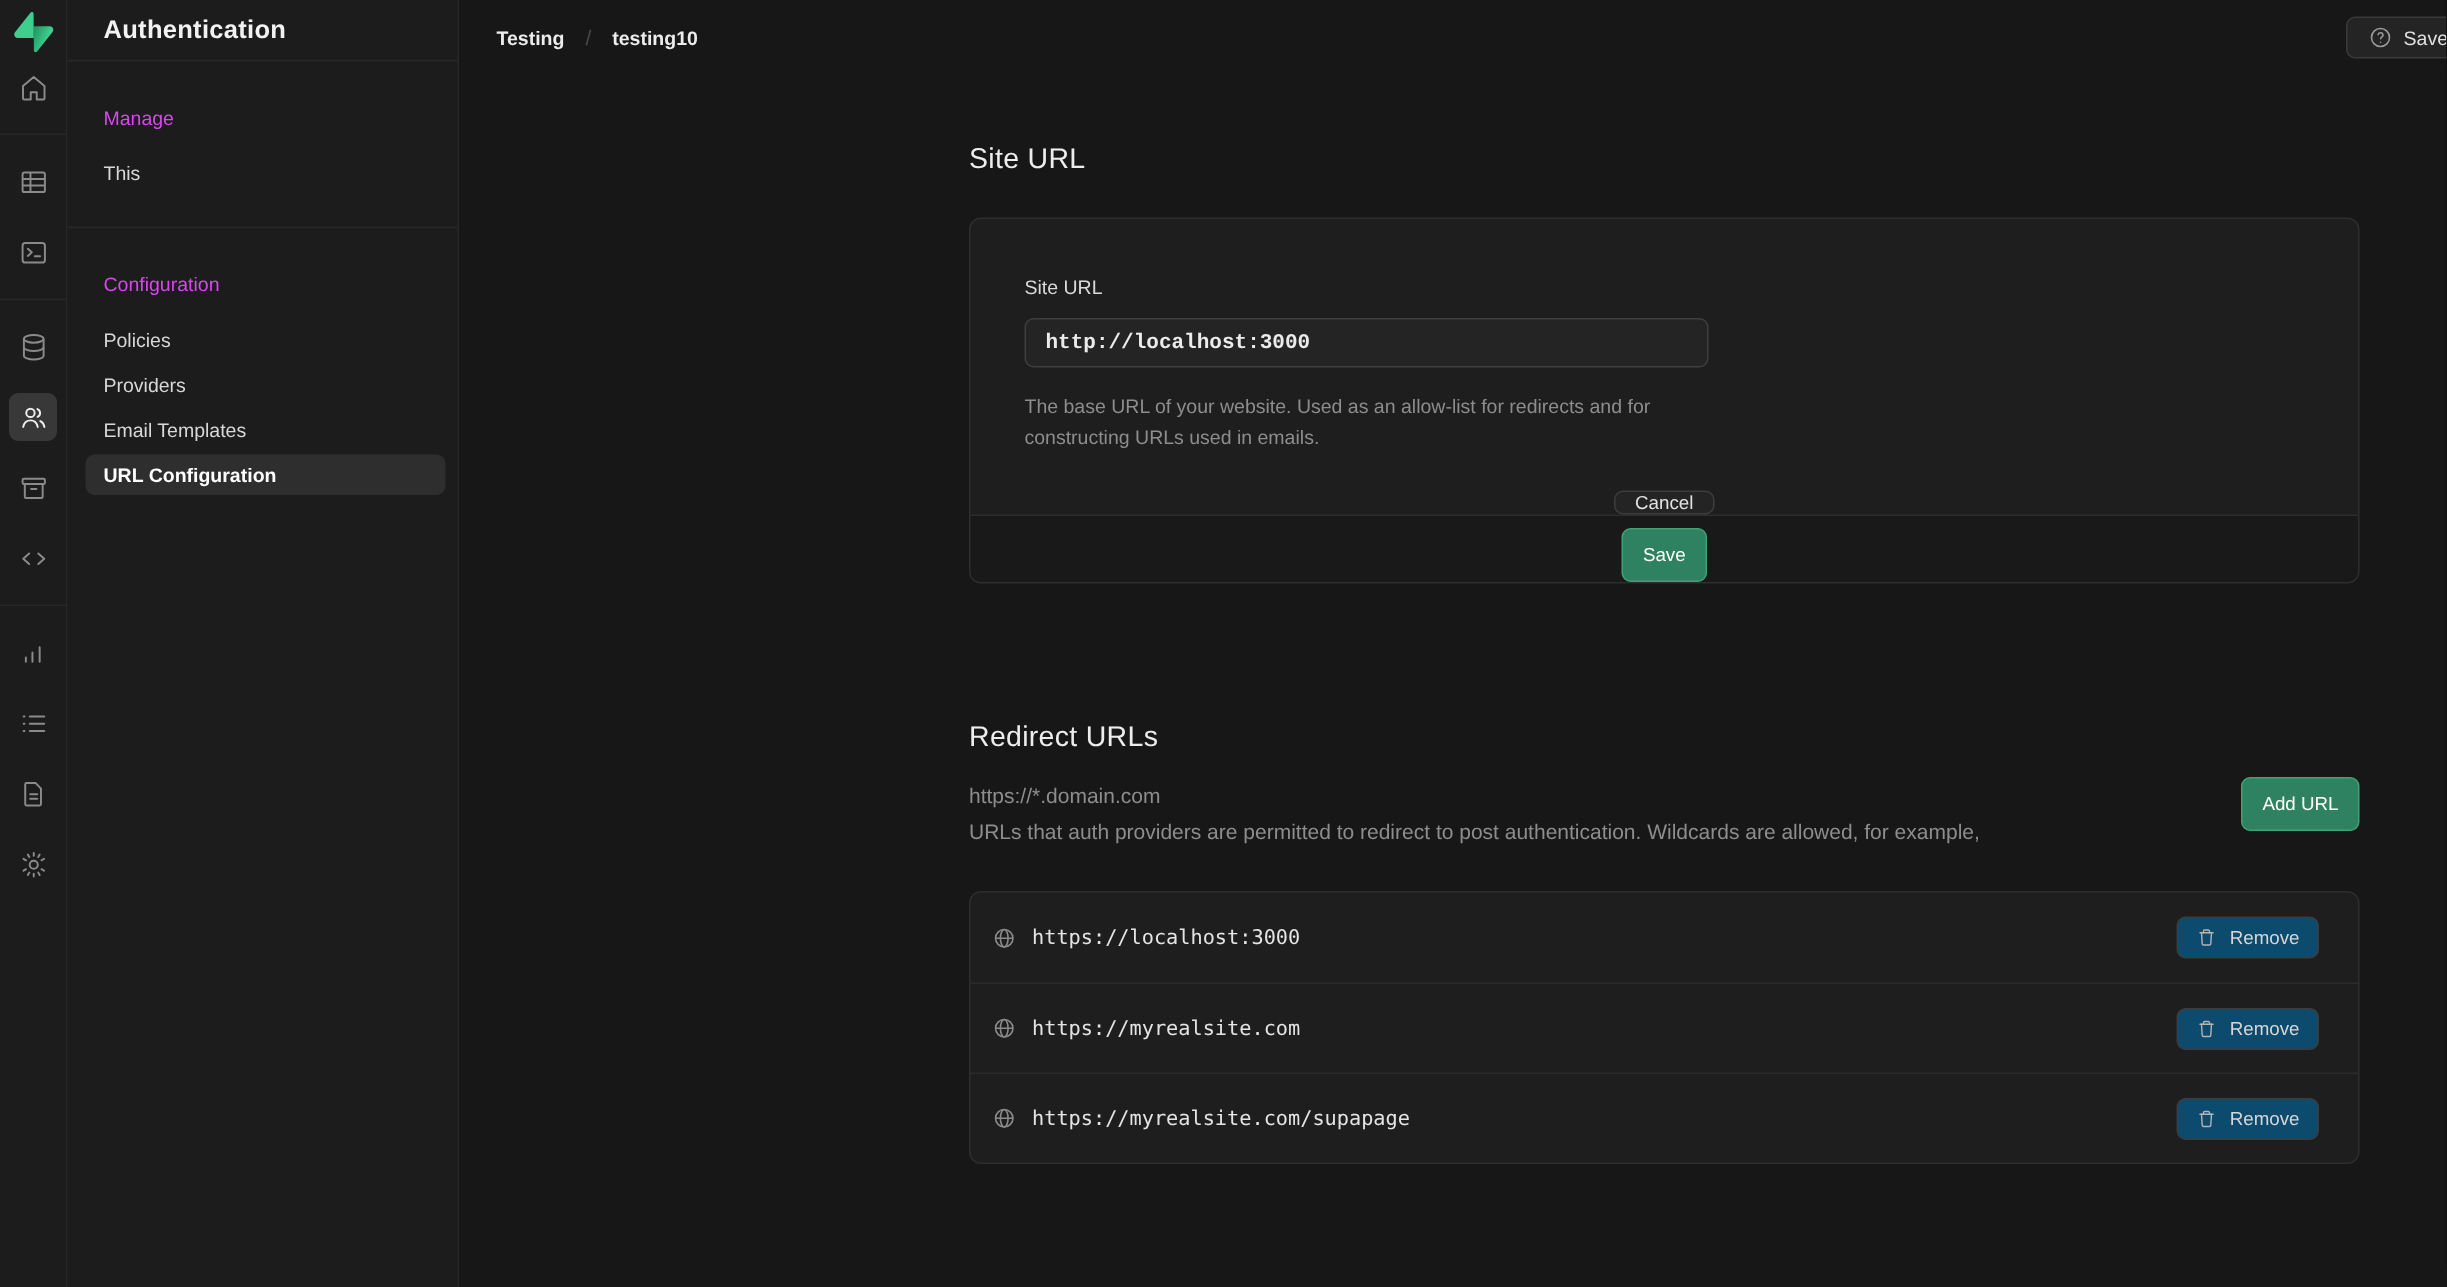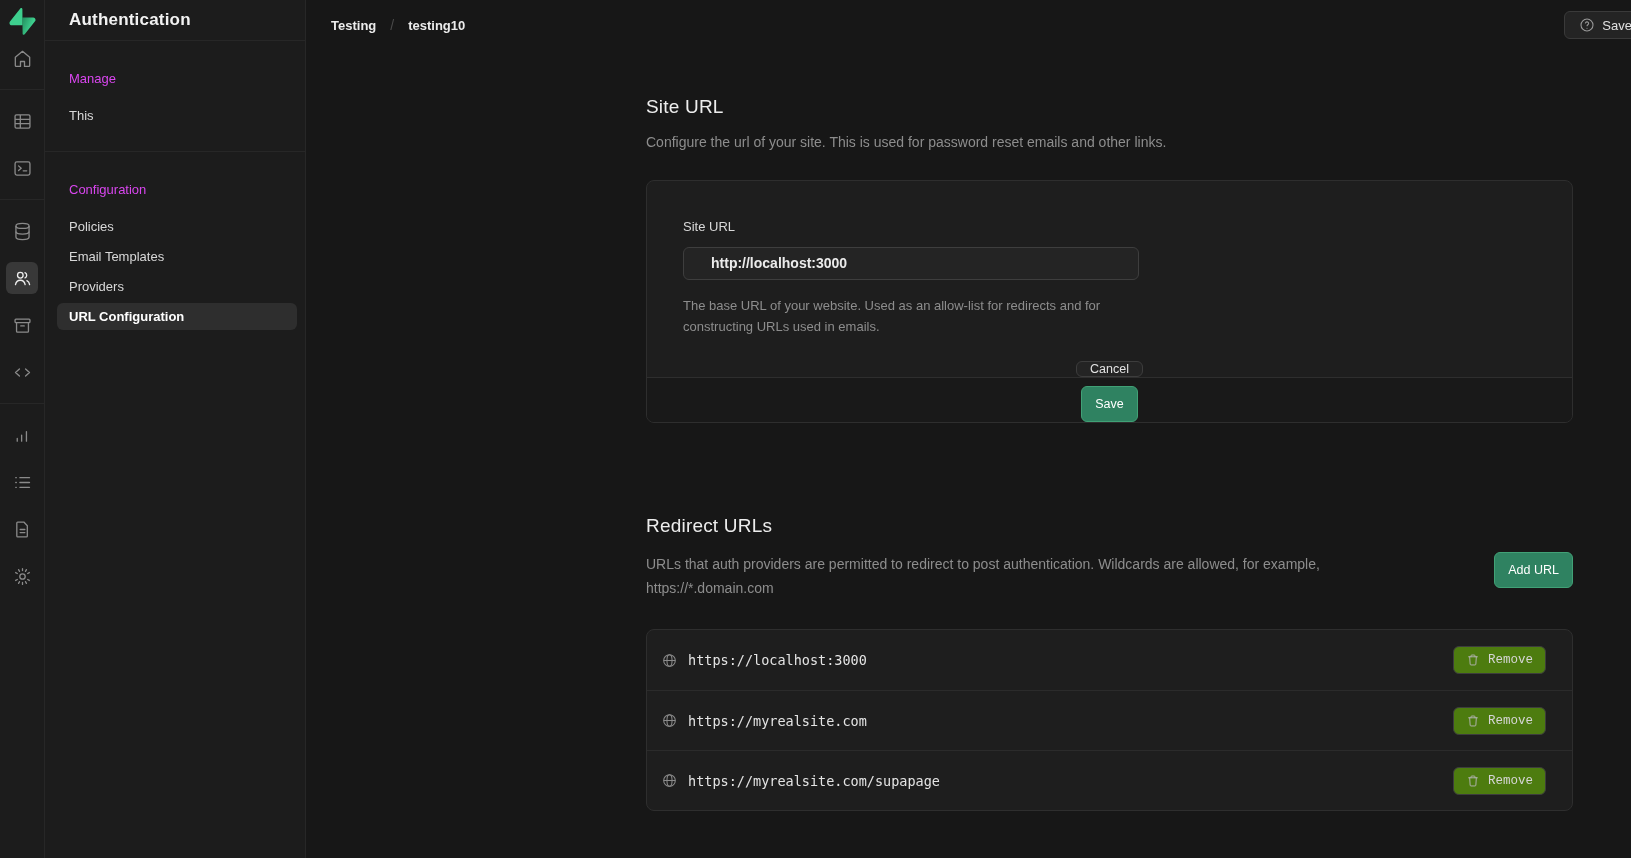--- a/index.html
+++ b/index.html
@@ -35,41 +35,41 @@
 
   
   .main { position:absolute; left:307px; top:41px; right:0; bottom:0; background:#171717; overflow:hidden; }
   .content { margin:55px 0 0 339px; width:927px; }
   .section-title { font-size:19px; font-weight:500; color:#ededed; letter-spacing:.2px; }
   .section-desc { font-size:14px; color:#8d8d8d; margin-top:15px; line-height:1.4; }
 
   .card { margin-top:27px; background:#1e1e1e; border:1px solid #2e2e2e; border-radius:8px; overflow:hidden; }
   .card-body { padding:38px 36px 40px 36px; }
   .field-label { display:block; font-size:13px; color:#d9d9d9; margin-bottom:13px; }
-  .text-input { width:456px; height:33px; background:#242424; border:1px solid #3e3e3e; border-radius:6px; color:#ebebeb; font-size:14px; font-weight:600; padding:0 27px; font-family:Liberation Sans, sans-serif; outline:none; }
+  .text-input { width:456px; height:33px; background:#242424; border:1px solid #3e3e3e; border-radius:6px; color:#ebebeb; font-size:14px; font-weight:600; padding:0 13px; font-family:Liberation Mono, monospace; outline:none; }
   .help-text { font-size:13px; color:#8d8d8d; margin-top:15px; line-height:1.65; max-width:470px; }
   .card-footer { border-top:1px solid #2e2e2e; background:#191919; height:45px; display:flex; align-items:center; justify-content:flex-end; gap:9px; padding:0 20px;flex-direction:column; }
   .btn { height:27px; border-radius:6px; font-size:12.5px; display:inline-flex; align-items:center; cursor:pointer; font-family:inherit; }
   .btn-default { background:#242424; border:1px solid #3d3d3d; color:#e2e2e2; padding:0 13px; }
   .btn-primary { background:#2f8261; border:1px solid #41a176; color:#ffffff; padding:17px 13px; font-weight:500; }
 
   .redirect-section { margin-top:92px; }
   .section-header { display:flex; justify-content:space-between; }
   .section-header .texts { max-width:780px; }
   .desc-line { font-size:14px; color:#8d8d8d; line-height:1.7; }
   .texts .desc-line:first-of-type { margin-top:16px; }
   .add-btn-wrap { margin-top:37px; flex-shrink:0; }
 
   .url-card { margin-top:28px; background:#1e1e1e; border:1px solid #2e2e2e; border-radius:8px; overflow:hidden; }
   .url-row { height:60px; display:flex; align-items:center; padding:0 26px 0 14px; }
   .url-row + .url-row { border-top:1px solid #2b2b2b; }
   .globe { width:17px; height:17px; color:#8a8a8a; flex-shrink:0; }
   .url-text { font-family:"DejaVu Sans Mono","Liberation Mono",monospace; font-size:13.5px; color:#e4e4e4; margin-left:10px; }
   .spacer { flex:1; }
-  .remove-btn { display:inline-flex; align-items:center; gap:8px; height:28px; padding:0 12px; background:#4d7c0f; border:1px solid #3d3d3d; border-radius:6px; color:#d6d6d6; font-size:12.5px; cursor:pointer; font-family:Liberation Mono, monospace; }
+  .remove-btn { display:inline-flex; align-items:center; gap:8px; height:28px; padding:0 12px; background:#0c4a6e; border:1px solid #3d3d3d; border-radius:6px; color:#d6d6d6; font-size:12.5px; cursor:pointer; font-family:Liberation Sans, sans-serif; }
   .remove-btn svg { width:14px; height:14px; color:#b5b5b5; }
 </style>
 </head>
 <body>
 
 <div class="app">
 
   <aside class="rail">
     <div class="logo-wrap">
       <svg width="27" height="27" viewBox="0 0 109 113" fill="none">
@@ -163,22 +163,22 @@
     </div>
     <nav class="sidebar-nav">
       <div class="nav-group">
         <div class="group-label">Manage</div>
         <a class="nav-item">This</a>
       </div>
       <div class="side-div"></div>
       <div class="nav-group">
         <div class="group-label">Configuration</div>
         <a class="nav-item">Policies</a>
+        <a class="nav-item">Providers</a>
         <a class="nav-item">Email Templates</a>
-        <a class="nav-item">Providers</a>
         <a class="nav-item active">URL Configuration</a>
       </div>
     </nav>
   </aside>
 
   <header class="topbar">
     <div class="breadcrumb">
       <span class="crumb">Testing</span>
       <span class="crumb-sep">/</span>
       <span class="crumb">testing10</span>
@@ -191,41 +191,40 @@
         </svg>
       <span>Save</span>
     </button>
   </header>
 
   <main class="main">
     <div class="content">
 
       <section>
         <h2 class="section-title">Site URL</h2>
-        <p class="section-desc">Configure the url of your site. This is used for password reset emails and other links.</p>
 
         <div class="card">
           <div class="card-body">
             <label class="field-label">Site URL</label>
             <input class="text-input" type="text" value="http://localhost:3000" style="">
             <p class="help-text">The base URL of your website. Used as an allow-list for redirects and for constructing URLs used in emails.</p>
           </div>
           <div class="card-footer">
             <button class="btn btn-default">Cancel</button>
             <button class="btn btn-primary">Save</button>
           </div>
         </div>
       </section>
 
       <section class="redirect-section">
         <div class="section-header">
           <div class="texts">
             <h2 class="section-title">Redirect URLs</h2>
+            <p class="desc-line">https://*.domain.com</p>
             <p class="desc-line">URLs that auth providers are permitted to redirect to post authentication. Wildcards are allowed, for example,</p>
-            <p class="desc-line">https://*.domain.com</p>
           </div>
           <div class="add-btn-wrap">
             <button class="btn btn-primary">Add URL</button>
           </div>
         </div>
 
         <div class="url-card">
 
           <div class="url-row">
             <svg class="globe" viewBox="0 0 24 24" fill="none" stroke="currentColor" stroke-width="1.5">

